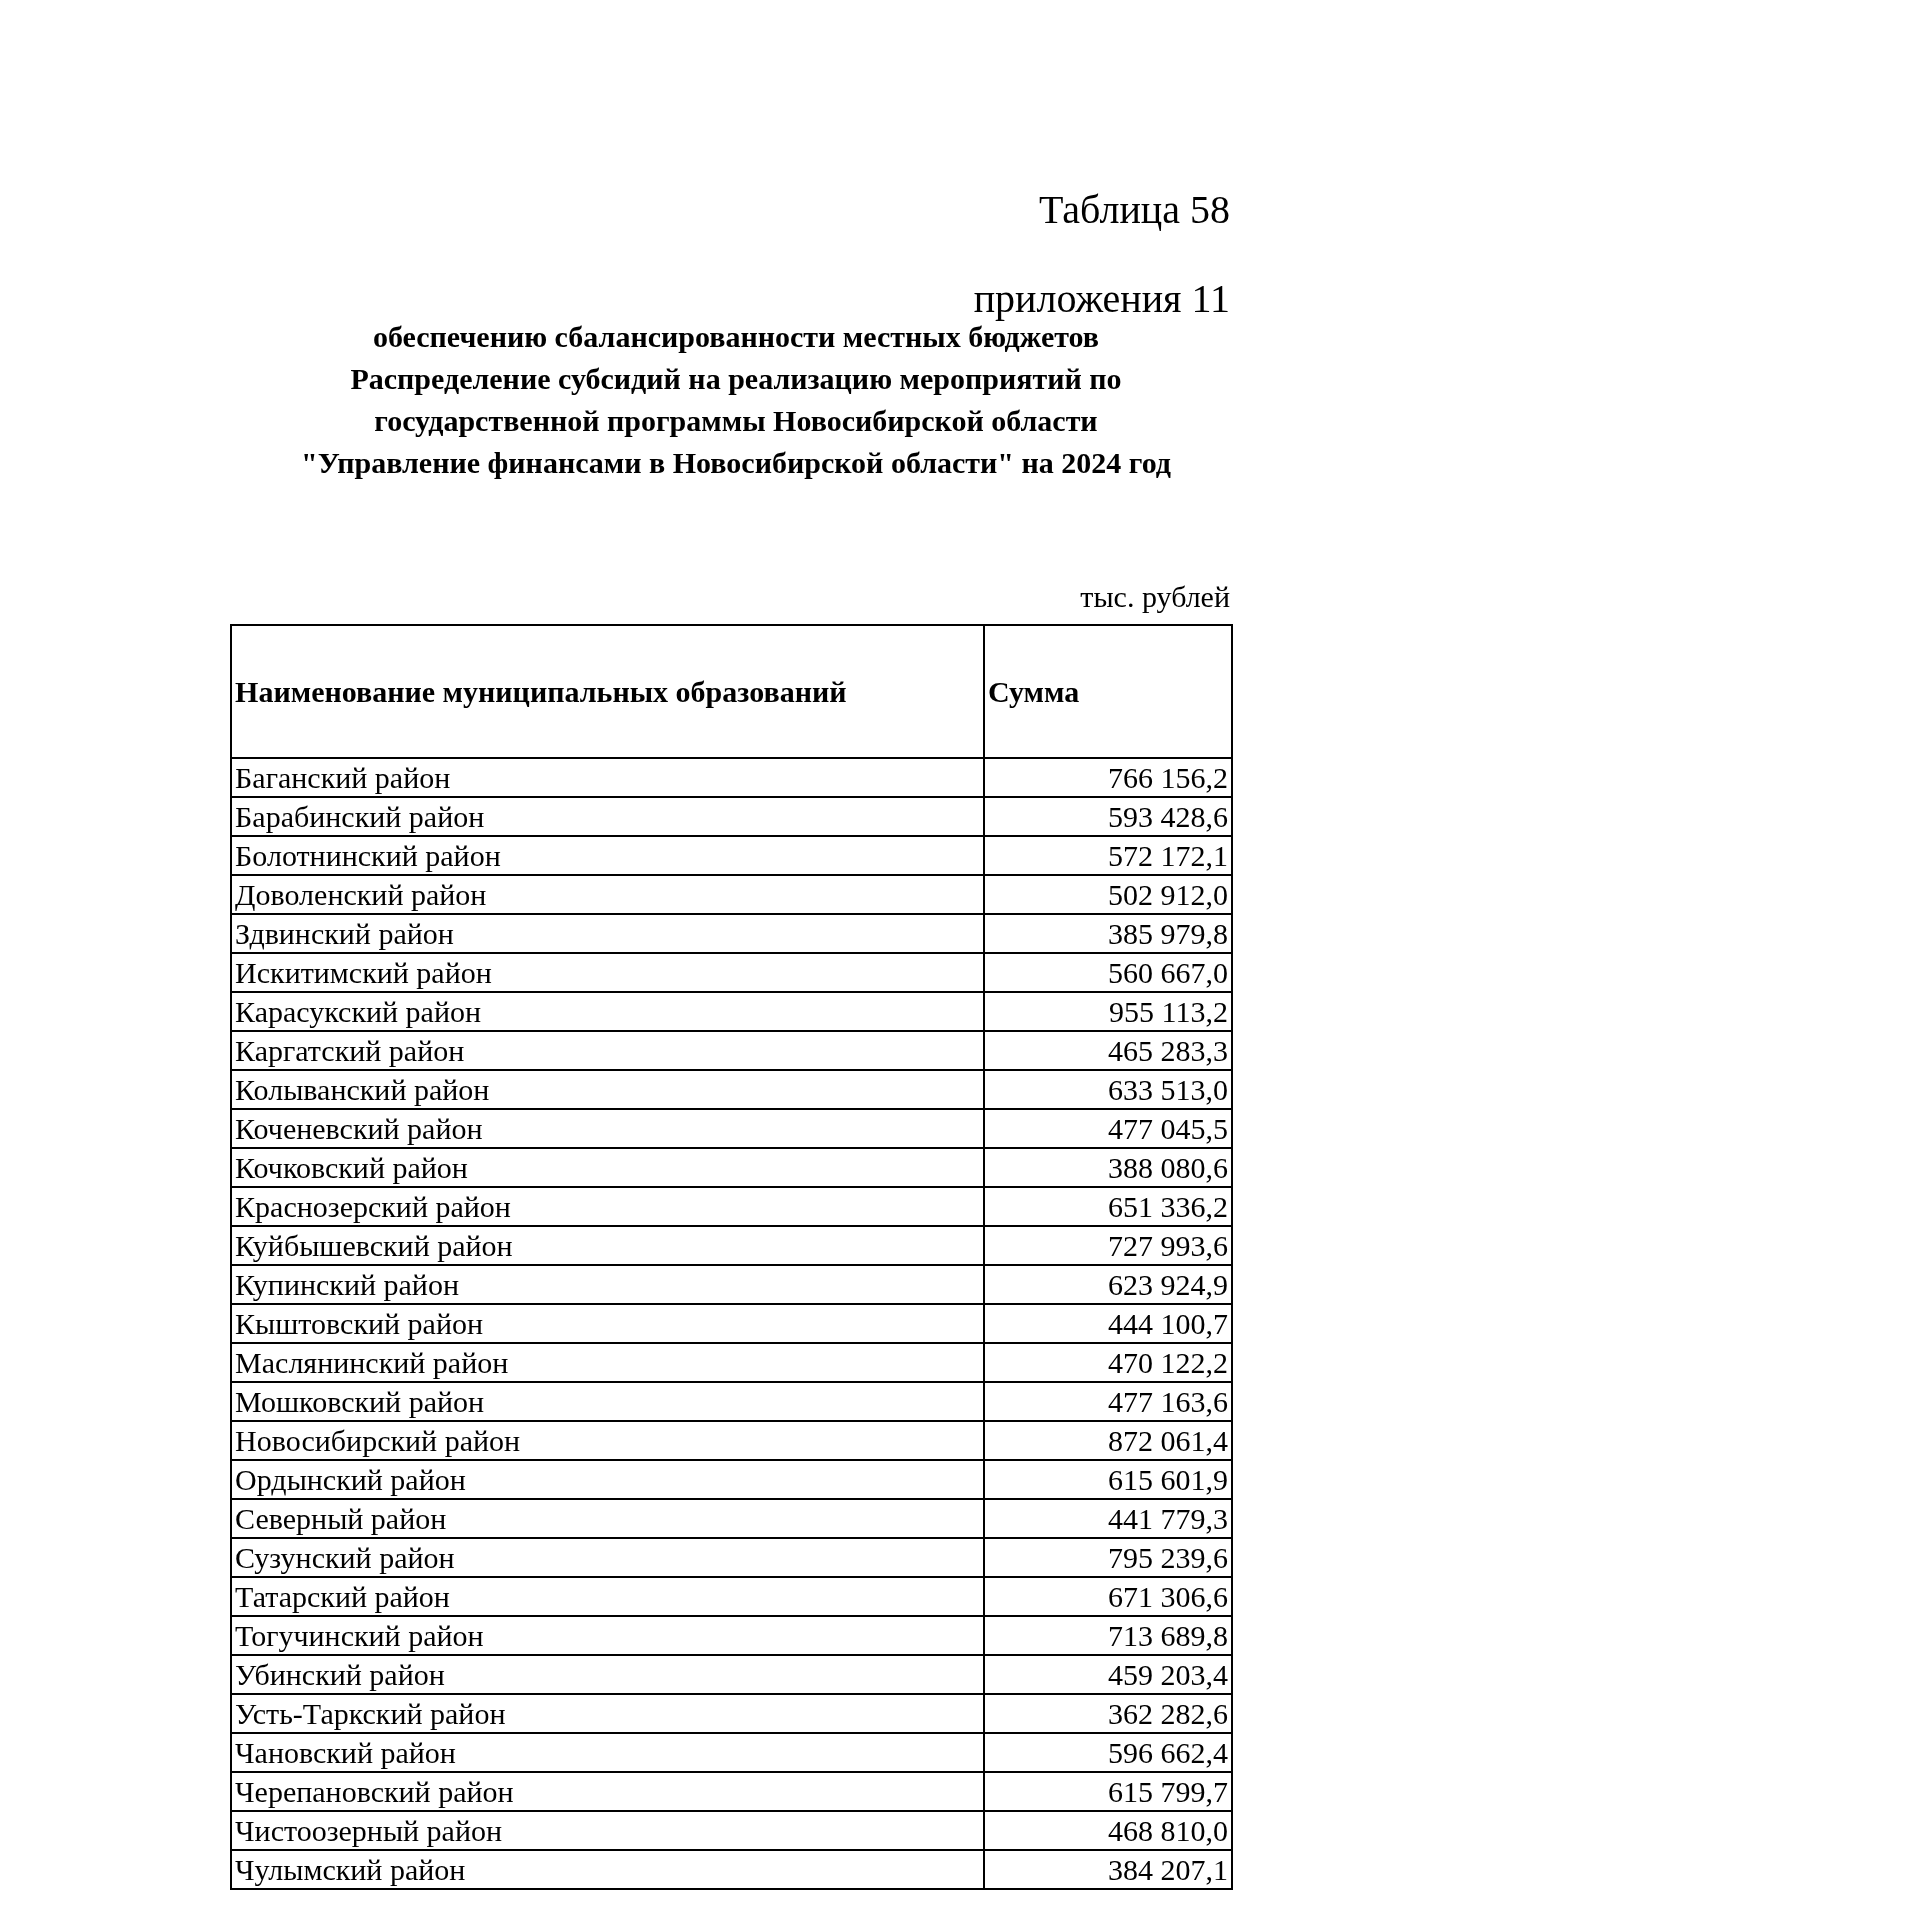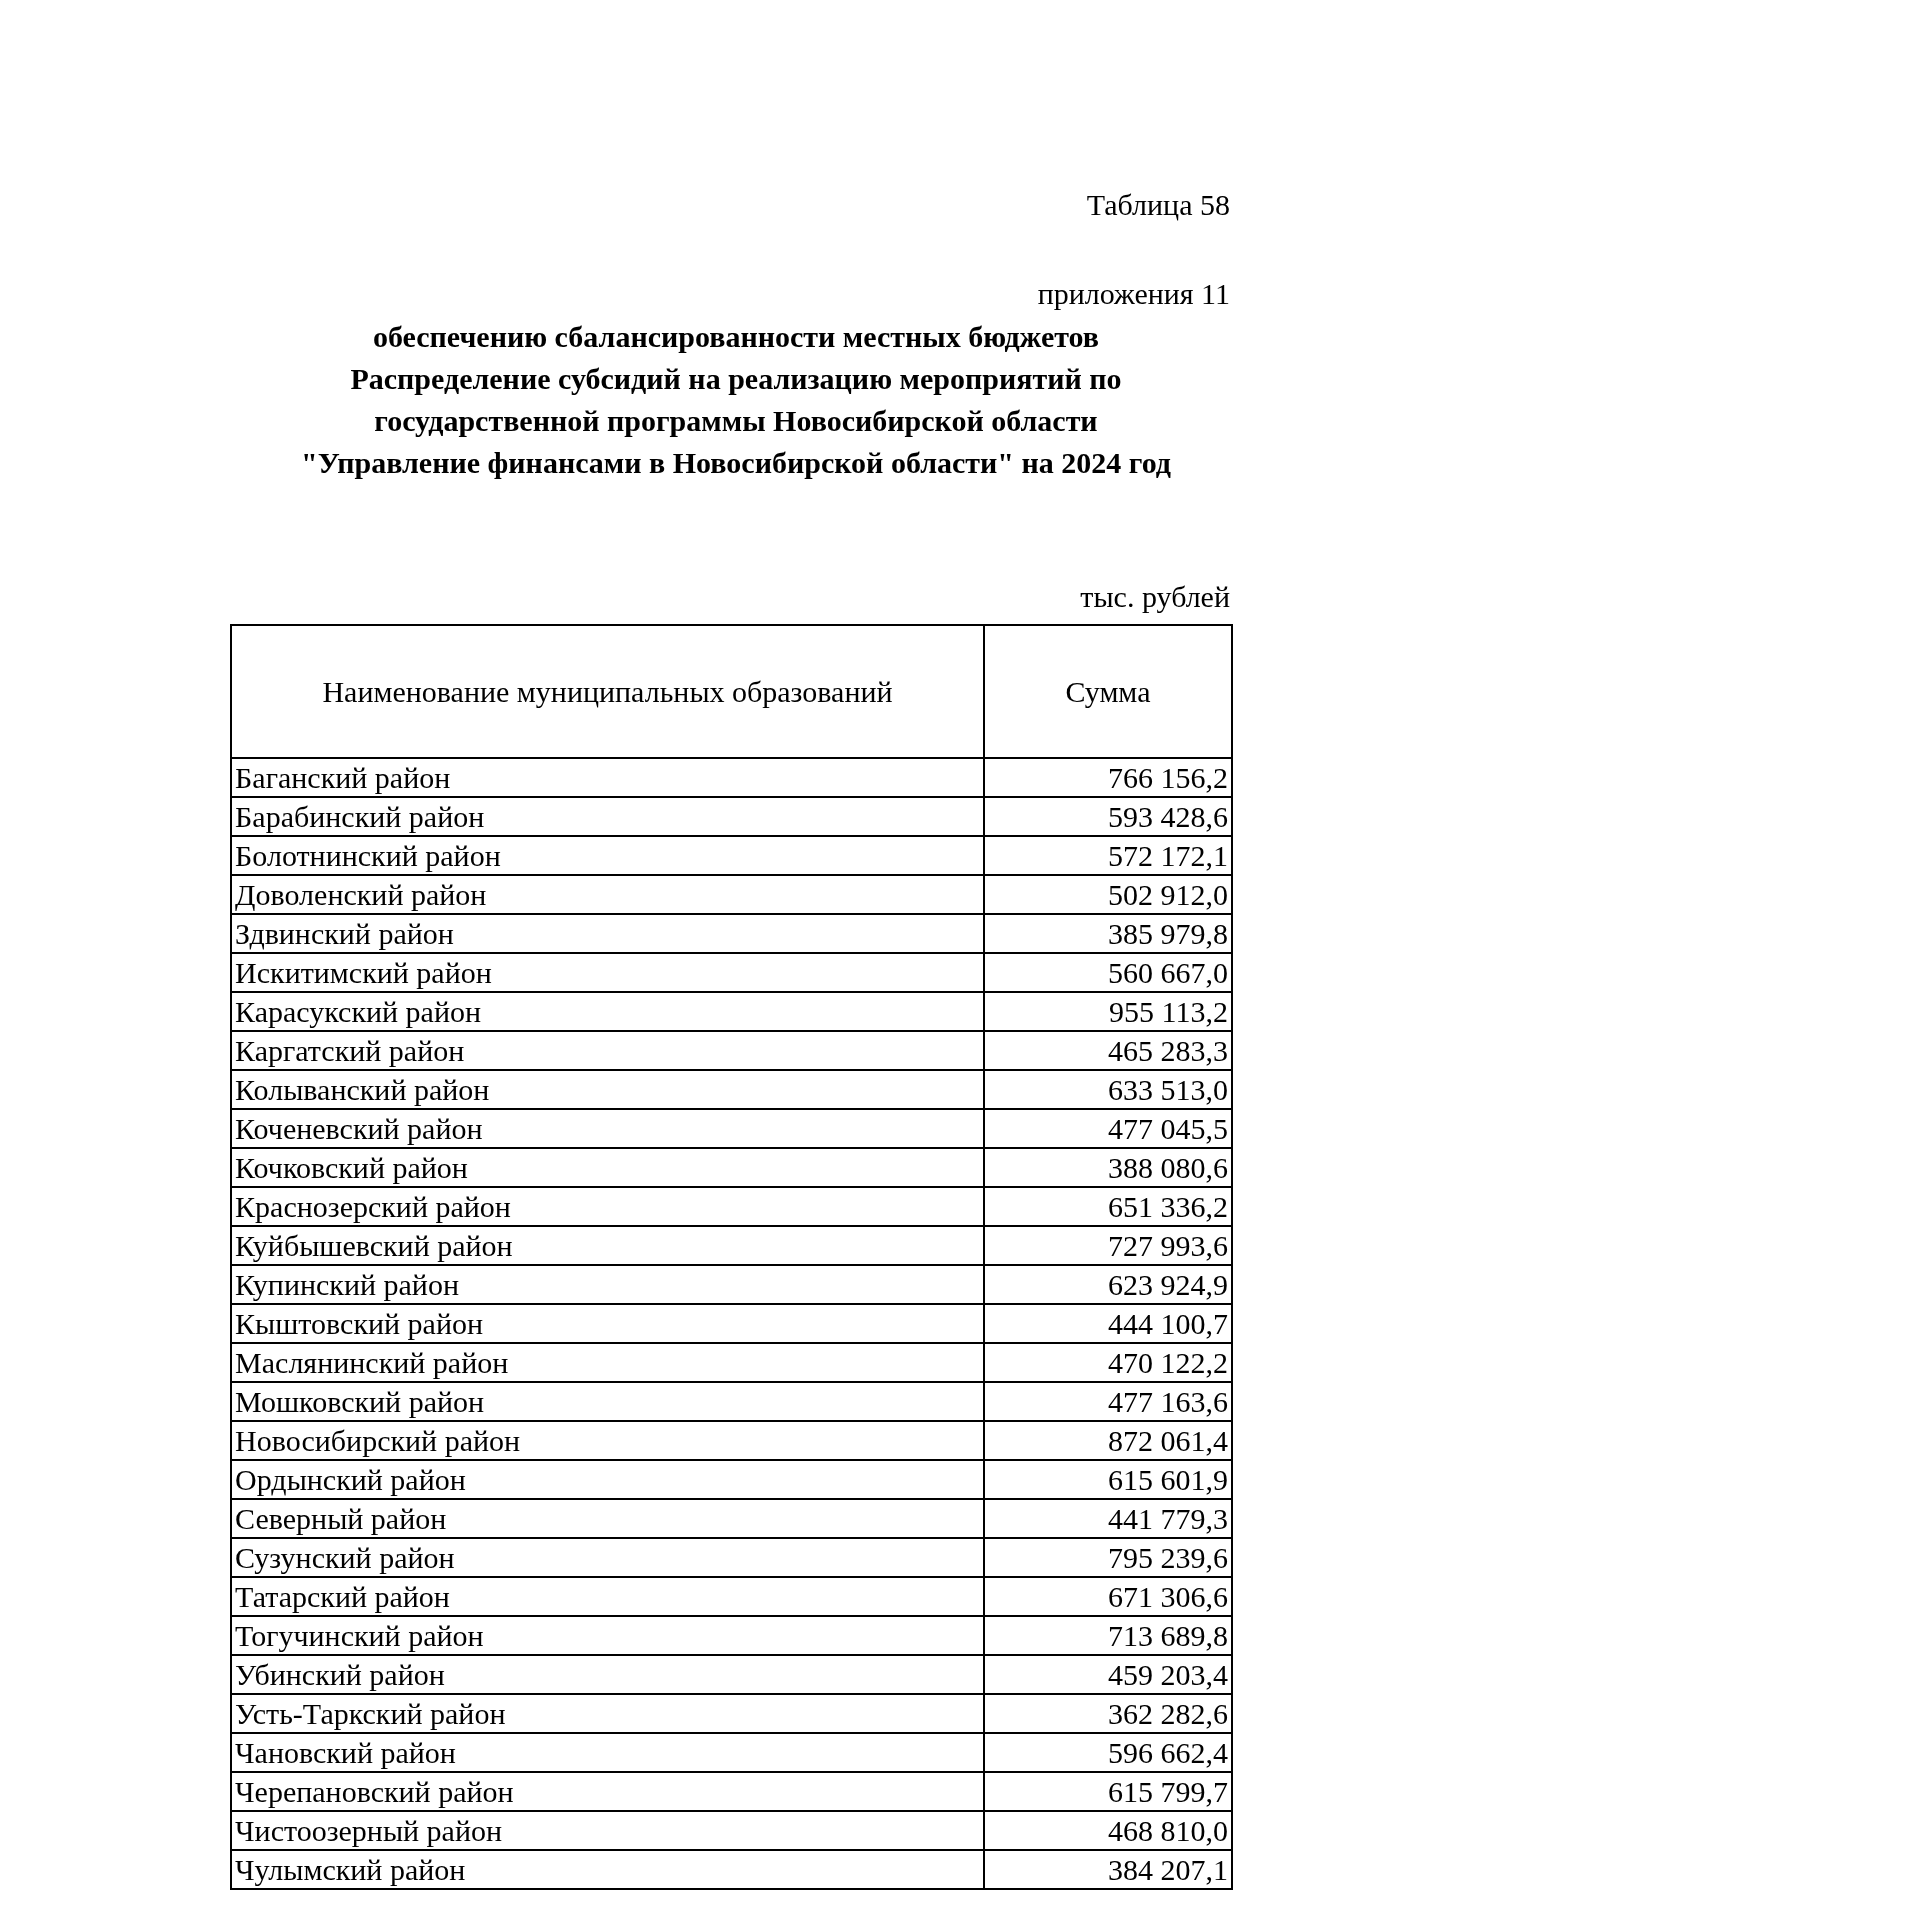--- a/index.html
+++ b/index.html
@@ -1,29 +1,29 @@
 <!DOCTYPE html>
 <html style="font-size:6.2px"><head>
 <meta charset="utf-8">
 <style>
   html, body { margin: 0; padding: 0; background: #ffffff; }
   body { width: 1911px; height: 2702px; position: relative; overflow: hidden;
          font-family: "Liberation Serif", "DejaVu Serif", serif; color: #000; }
-  .caption { position: absolute; right: 681px; text-align: right; font-size: 30px; line-height: 1; }
+  .caption { position: absolute; right: 681px; text-align: right; font-size: 40px; line-height: 1; }
   #cap1 { top: 190px; }
   #cap2 { top: 235px; margin-top: 44px; }
   .title { position: absolute; left: 216px; width: 1040px; top: 316px; text-align: center;
            font-weight: bold; font-size: 30px; line-height: 42px; }
   .title div { white-space: nowrap; }
   .units { position: absolute; right: 681px; top: 582px; font-size: 30px; line-height: 1; }
   table { position: absolute; left: 230px; top: 624px; width: 1000px; border-collapse: collapse; table-layout: fixed; }
   col.c1 { width: 753px; }
   col.c2 { width: 248px; }
   td, th { border: 2.3px solid #000; padding: 0 3.1px; font-size: 30px; line-height: 1; height: 37px; white-space: nowrap; overflow: hidden; }
-  th { height: 131px; font-weight: normal; text-align: center; margin-left: 41px; }
+  th { height: 131px; font-weight: bold; text-align: left; margin-left: 41px; }
   td.name { text-align: left; }
   td.val { text-align: right; }
 </style>
 </head>
 <body>
 
 <div id="cap1" class="caption">Таблица 58</div>
 <div id="cap2" class="caption">приложения 11</div>
 
 <div class="title">

